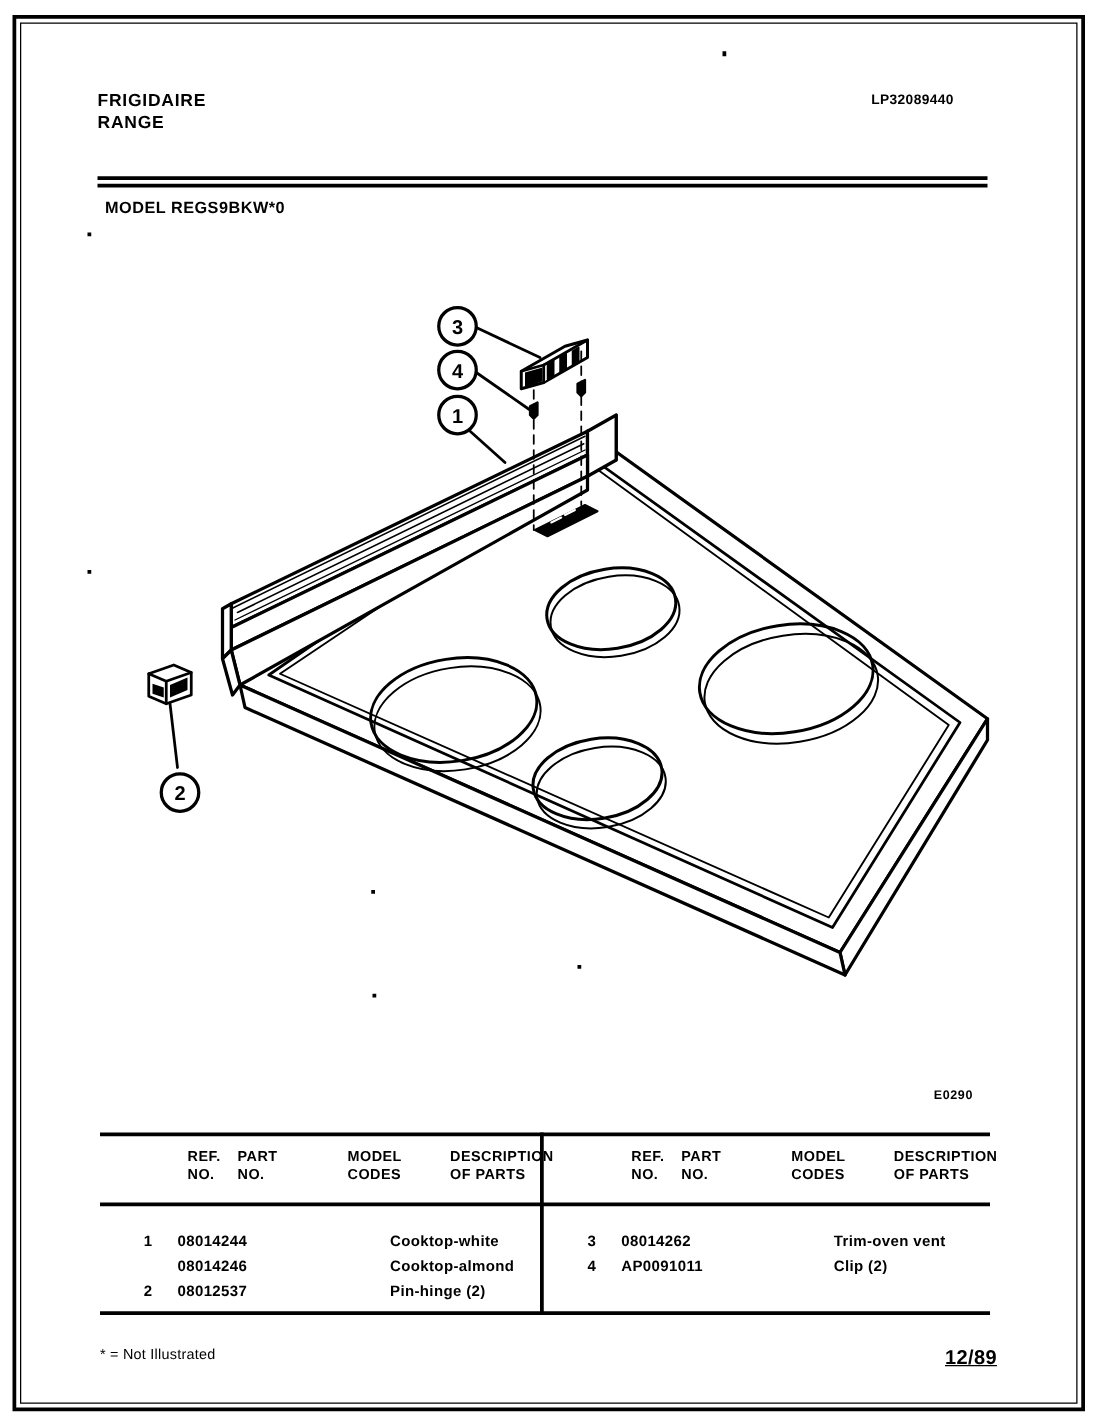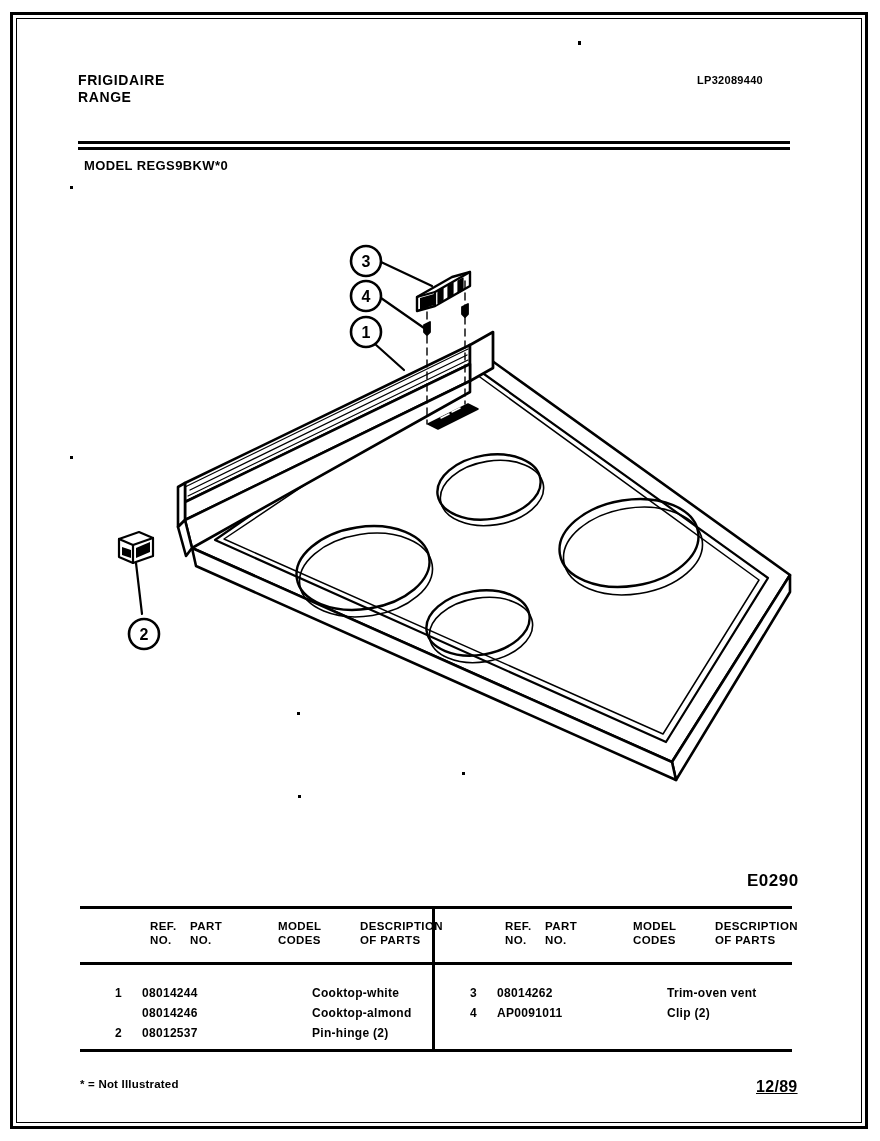--- a/index.html
+++ b/index.html
@@ -107,21 +107,21 @@
     width: 880px;
     height: 1141px;
     pointer-events: none;
   }
   .diagram svg { display: block; }
 
   .ecode {
     position: absolute;
     left: 747px;
     top: 871px;
-    font-size: 17px;
+    font-size: 10px;
     font-weight: bold;
     letter-spacing: 0.5px;
   }
 
   
   .parts-table {
     position: absolute;
     left: 80px;
     top: 906px;
     width: 712px;
@@ -181,21 +181,21 @@
   .cell-part  { position: absolute; left: 62px; }
   .cell-model { position: absolute; left: 150px; }
   .cell-desc  { position: absolute; left: 232px; }
 
   
   .footer-note {
     position: absolute;
     left: 80px;
     top: 1078px;
     font-size: 11.5px;
-    font-weight: bold;
+    font-weight: normal;
     letter-spacing: 0.2px;
     text-align: right;
   }
   .footer-page {
     position: absolute;
     left: 0;
     top: 1074px;
     width: 880px;
     text-align: center;
     font-size: 16px;

